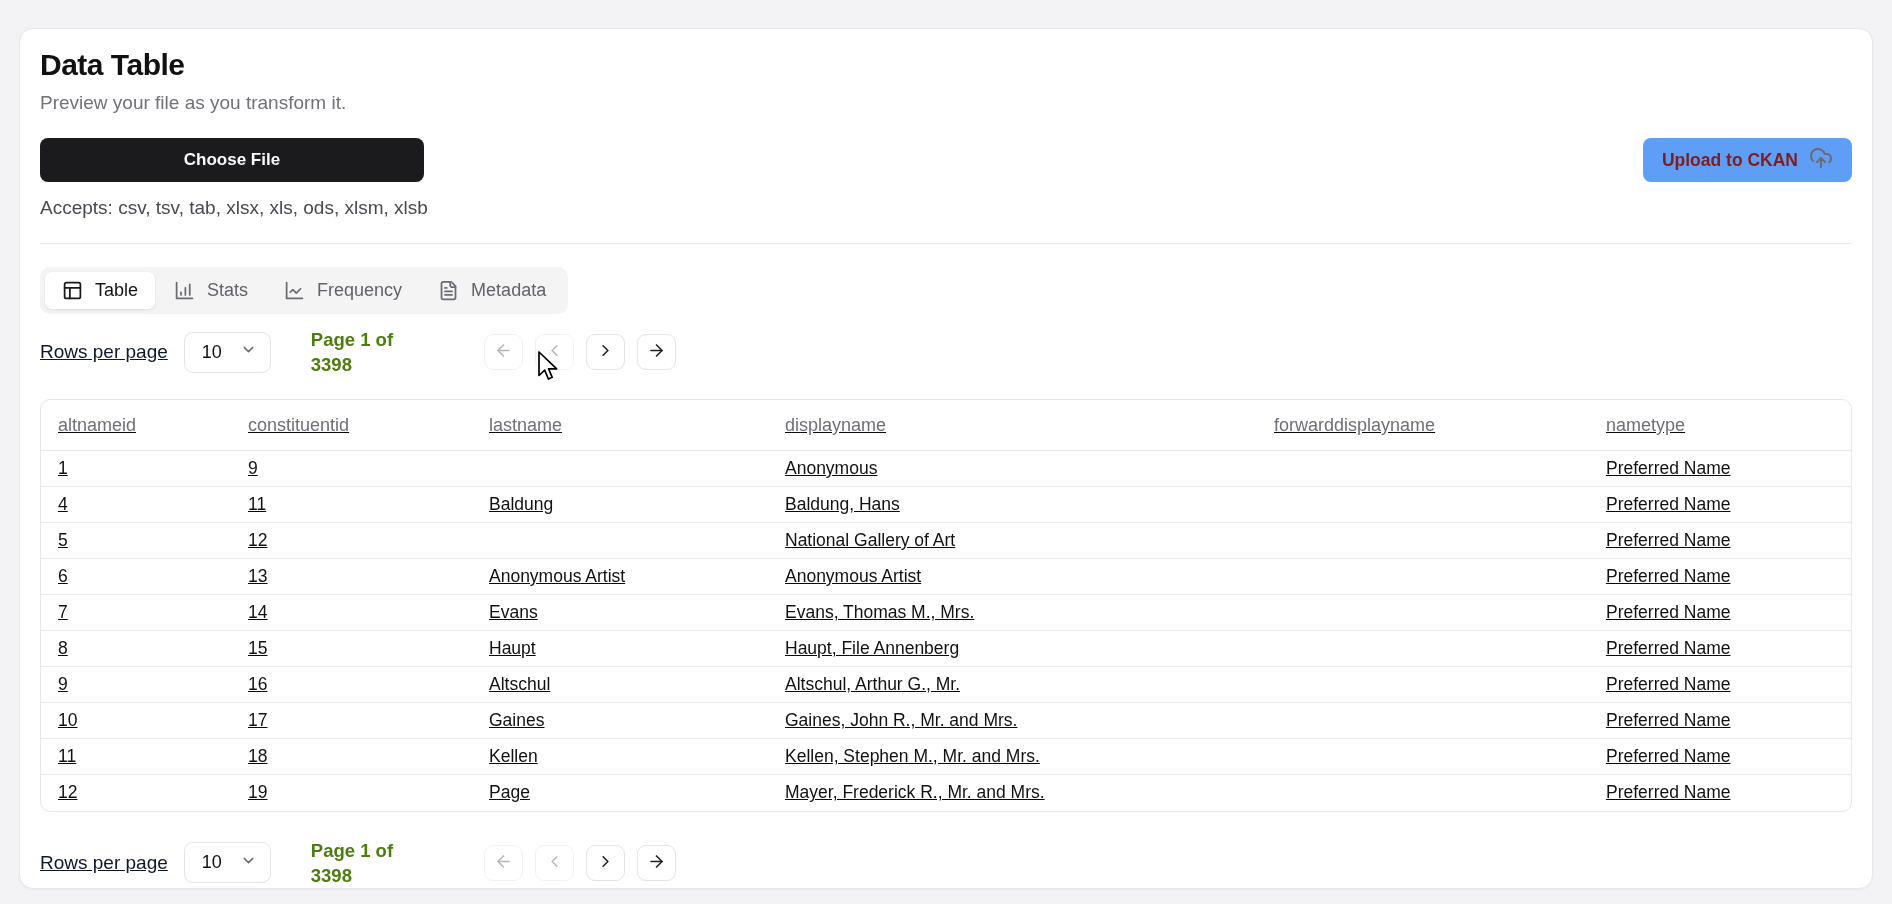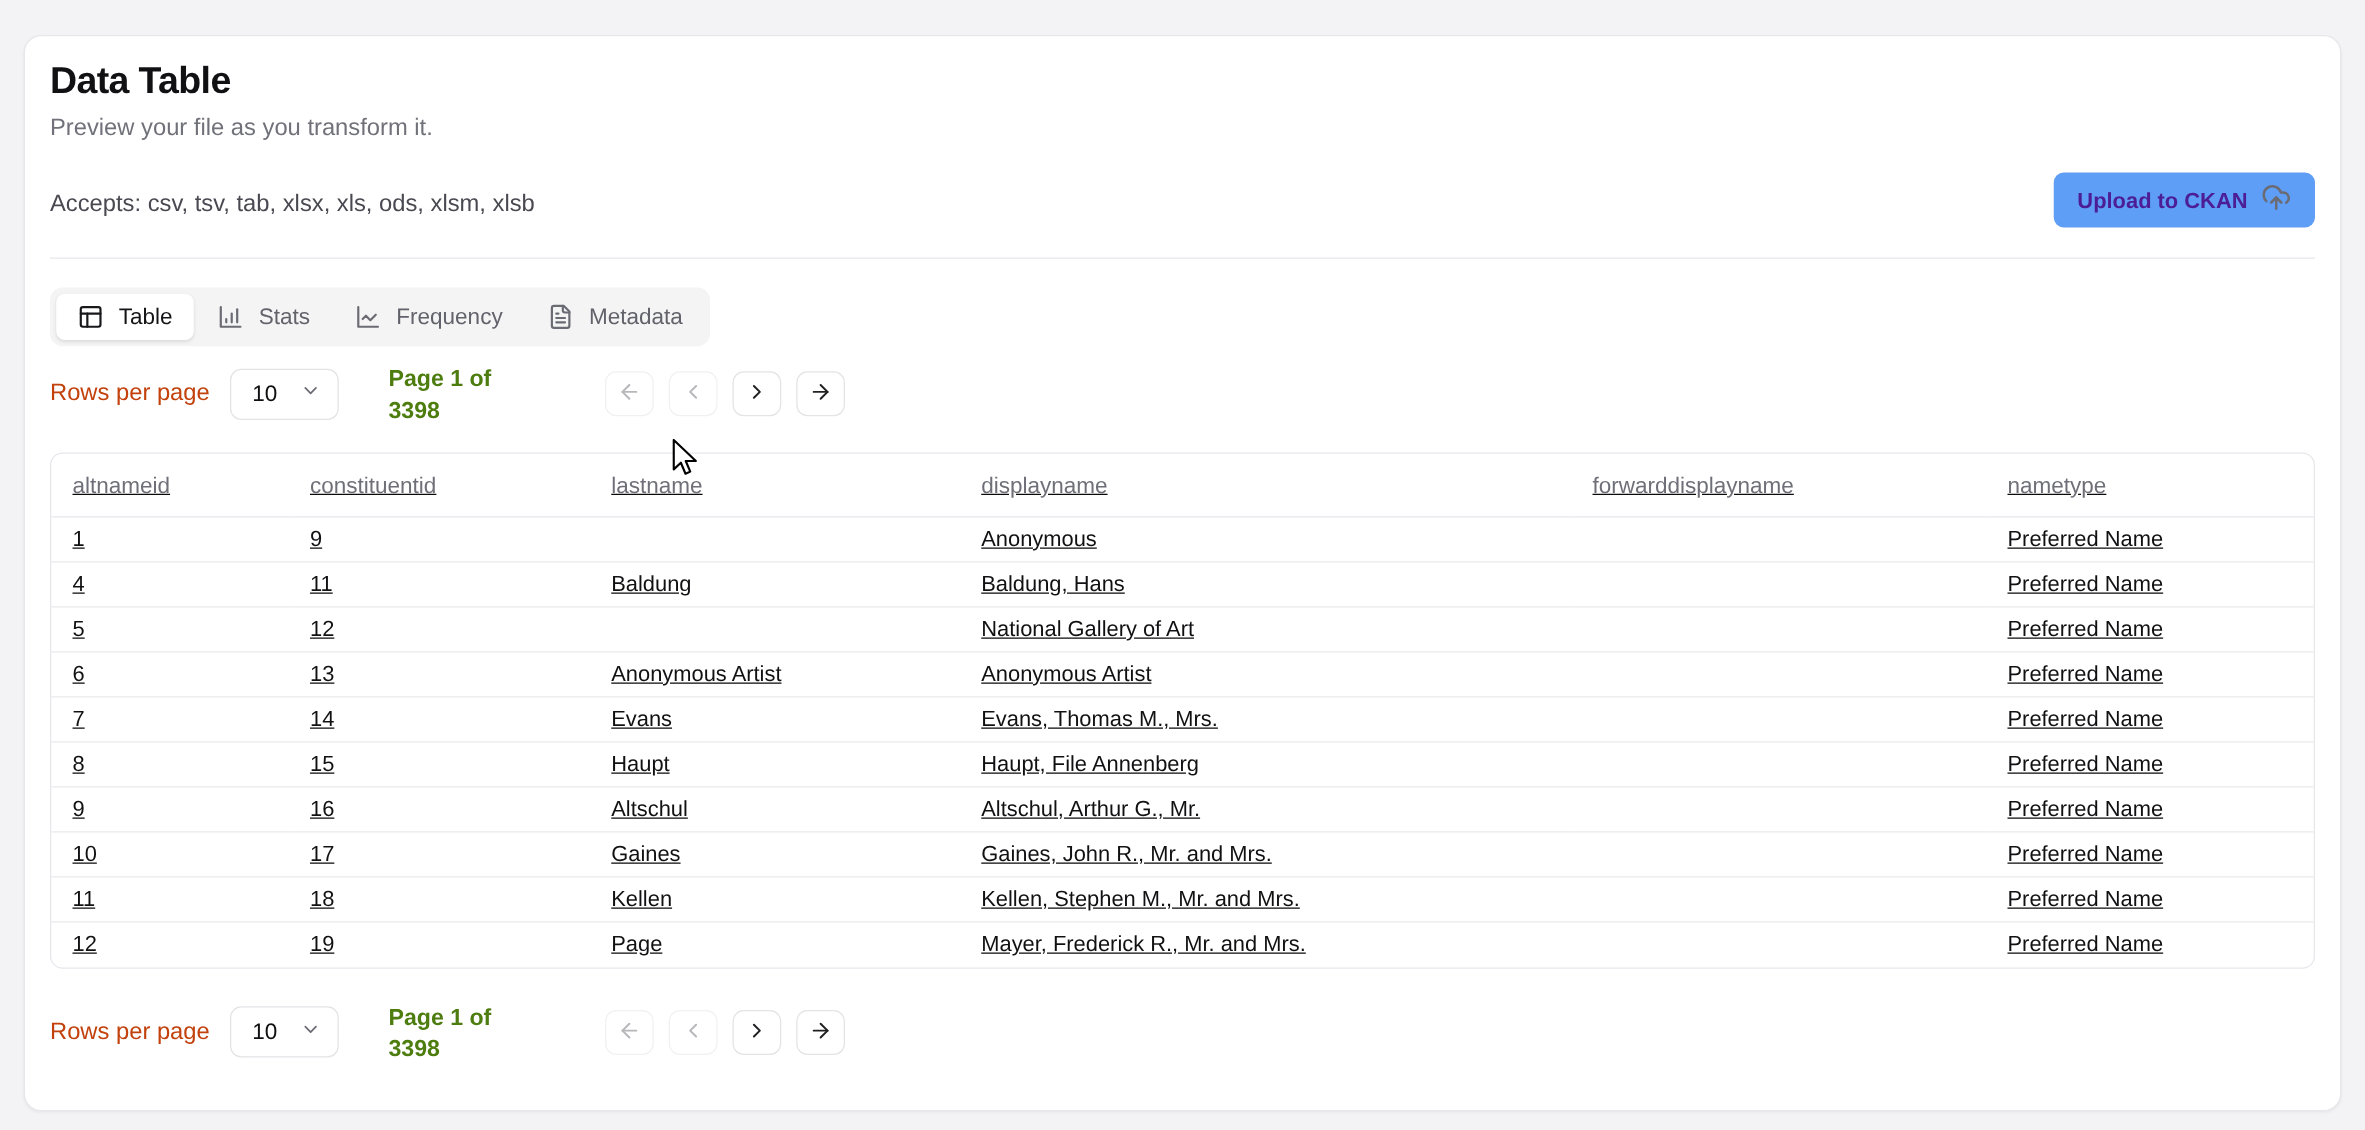--- a/index.html
+++ b/index.html
@@ -29,21 +29,21 @@
     background: #1b1b1e; color: #fafafa;
     border: none; border-radius: 8px;
     font-size: 17px; font-weight: 600;
     font-family: inherit;
     display: flex; align-items: center; justify-content: center;
     cursor: pointer;
   }
   .accepts-note { margin-top: 15px; font-size: 19px; color: #494951; }
   .ckan-btn {
     height: 44px; padding: 0 19px;
-    background: #5e9ef6; color: #4c1d95;
+    background: #5e9ef6; color: #7f1d1d;
     border: none; border-radius: 8px;
     font-size: 17.5px; font-weight: 600;
     font-family: inherit;
     display: flex; align-items: center; gap: 11px;
     cursor: pointer;
   }
   .divider { border: none; border-top: 1px solid #e5e7eb; margin-top: 24px; }
 
   .tabs-bar {
     margin-top: 23px;
@@ -58,21 +58,21 @@
     font-size: 18px; color: #62626b; font-family: Liberation Sans, sans-serif;
     cursor: pointer; white-space: nowrap;
   }
   .tab.active { background: #ffffff; color: #141417; box-shadow: 0 1px 3px rgba(0,0,0,.10); }
   .tab .ticon { display: flex; align-items: center; }
   .tab.active .ticon svg { stroke: #19191c; }
   .ticon svg { stroke: #6b6b74; }
 
   .pagination { display: flex; align-items: center; margin-top: 13px; }
   .pagination.bottom { margin-top: 26px; }
-  .rpp-label { font-size: 19px; color: #c2410c; }
+  .rpp-label { font-size: 19px; color: #0f172a; text-decoration: underline; }
   .rpp-select {
     margin-left: 16px;
     width: 87px; height: 41px;
     border: 1px solid #e4e4e7; border-radius: 9px; background: #fff;
     display: flex; align-items: center; justify-content: space-between;
     padding: 0 13px 0 17px;
     font-size: 18px; color: #101012; cursor: pointer;
   }
   .page-info { margin-left: 40px; width: 86px; font-size: 18.5px; font-weight: 600; line-height: 25px; color: #4d7c0f; }
   .nav-btns { display: flex; gap: 12px; margin-left: 87px; }
@@ -113,20 +113,21 @@
 </head>
 <body>
 
 <div class="card">
 
   <h1 class="page-title">Data Table</h1>
   <p class="page-subtitle">Preview your file as you transform it.</p>
 
   <div class="upload-row">
     <div>
+      <button class="choose-file-btn">Choose File</button>
       <div class="accepts-note">Accepts: csv, tsv, tab, xlsx, xls, ods, xlsm, xlsb</div>
     </div>
     <button class="ckan-btn">
       <span>Upload to CKAN</span>
       <span class="ticon">
         <svg width="24" height="24" viewBox="0 0 24 24" fill="none" stroke="#ffffff" stroke-width="2" stroke-linecap="round" stroke-linejoin="round">
           <path d="M4 14.9A7 7 0 1 1 15.7 8h1.8a4.5 4.5 0 0 1 2.5 8.24"></path>
           <path d="M12 12v9"></path>
           <path d="m16 16-4-4-4 4"></path>
         </svg>

